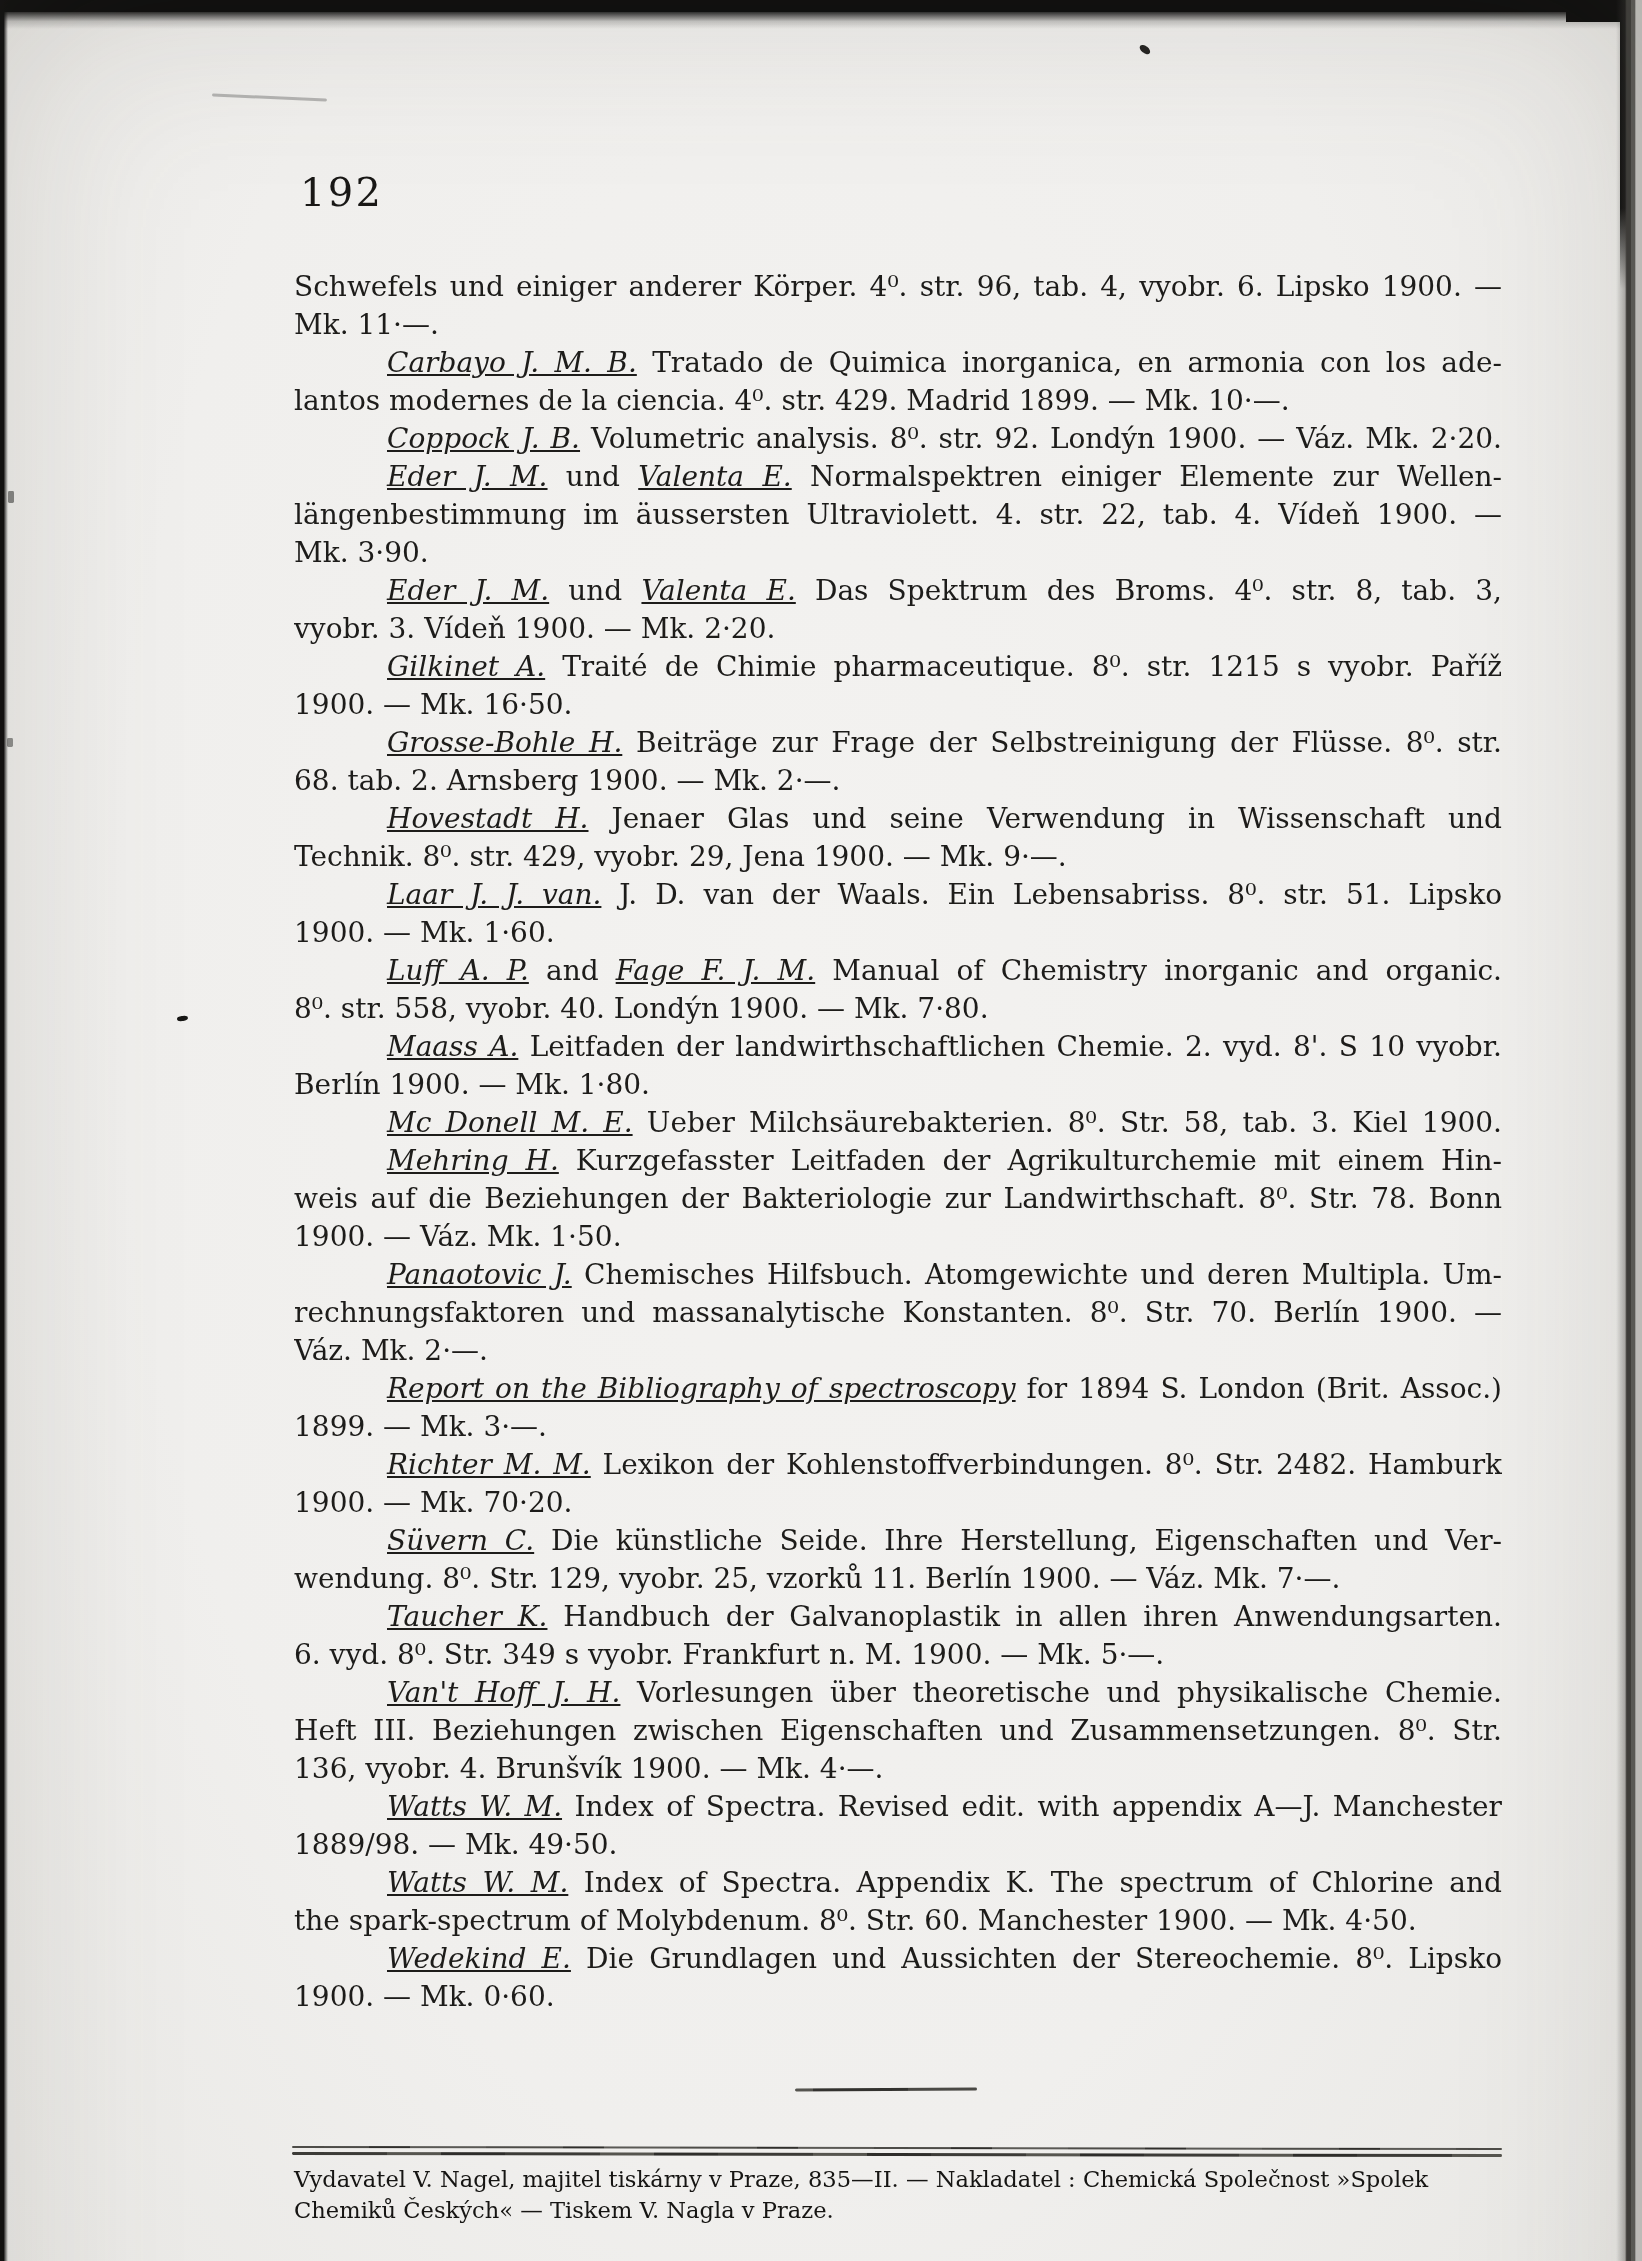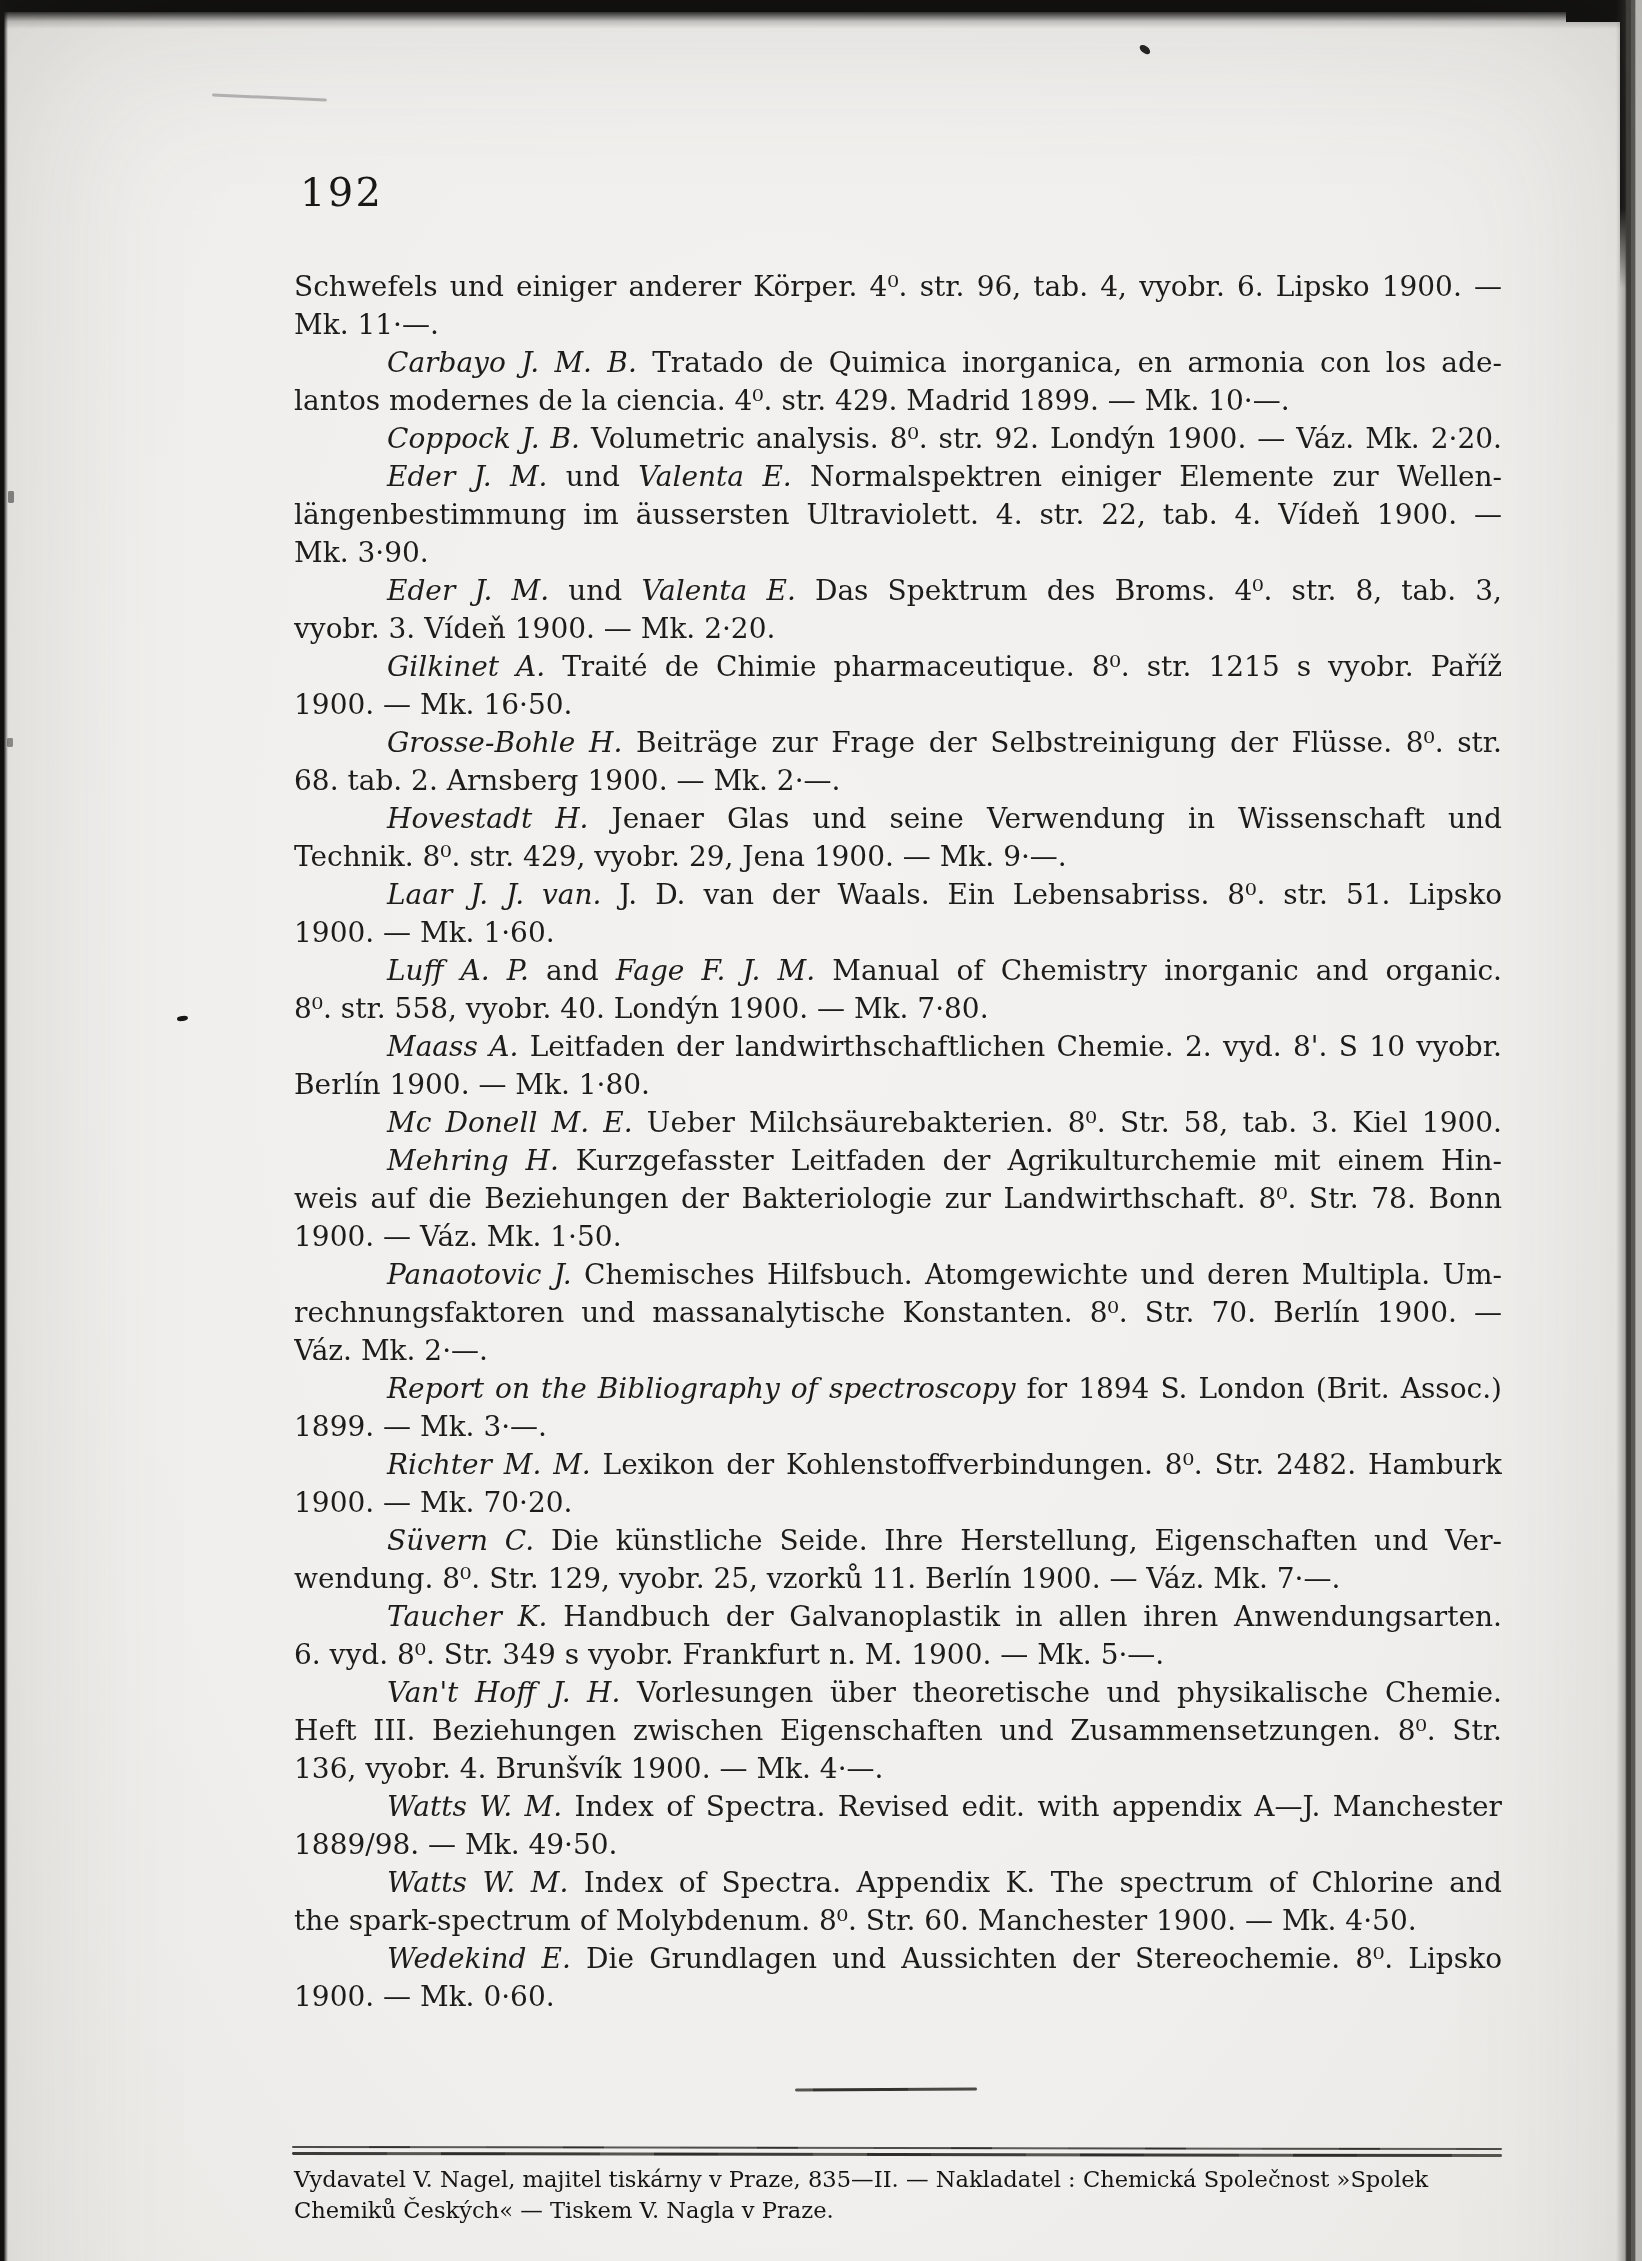--- a/index.html
+++ b/index.html
@@ -49,21 +49,21 @@
     font-size: 28px; line-height: 38px; color: #1d1c1a;
   }
   .entry { margin: 0; }
   .line {
     height: 38px; overflow: hidden;
     text-align: justify; text-align-last: justify;
     white-space: normal;
   }
   .line.end { text-align-last: left; }
   .line.ind { text-indent: 93px; }
-  .it { font-style: italic; }
+  .it { font-style: italic; text-decoration: underline; }
   .rm { font-style: normal; margin-top: 20px; }
 
   .rule-short {
     position: absolute; left: 795px; top: 2088px; width: 182px; height: 3.2px;
     background: linear-gradient(90deg, #55544f 0 18px, #33322f 18px 113px, #4a4945 113px 182px);
     border-radius: 1.8px; transform: rotate(-0.25deg);
   }
   .rule-double { position: absolute; left: 292px; top: 2147px; width: 1210px; transform: rotate(0.1deg); }
   .rule-double .rl {
     height: 2.3px; border-radius: 1.4px;

